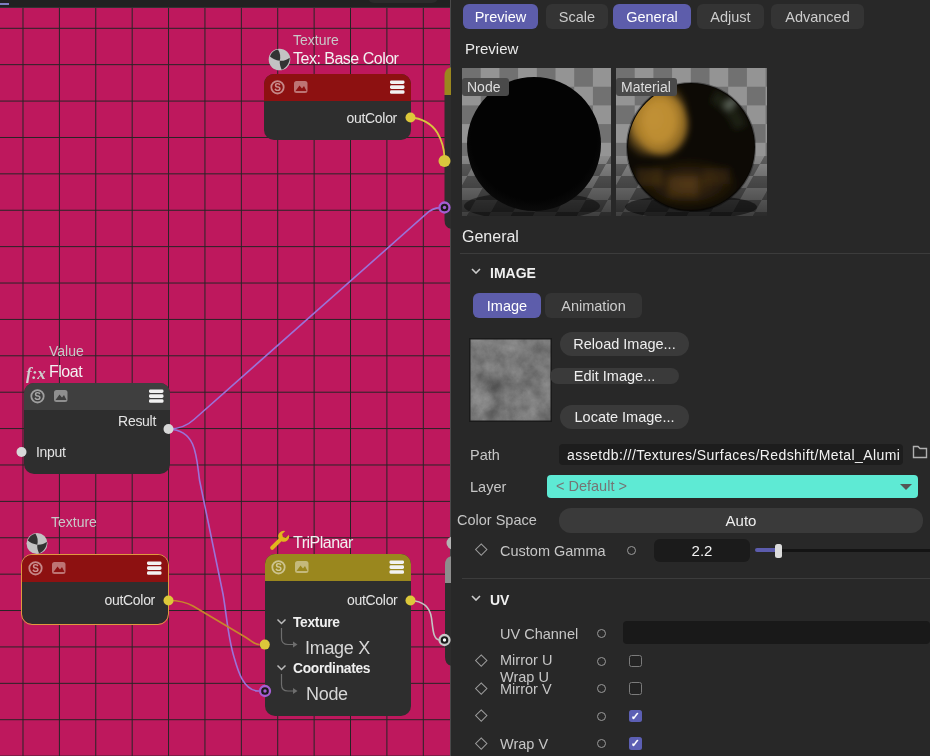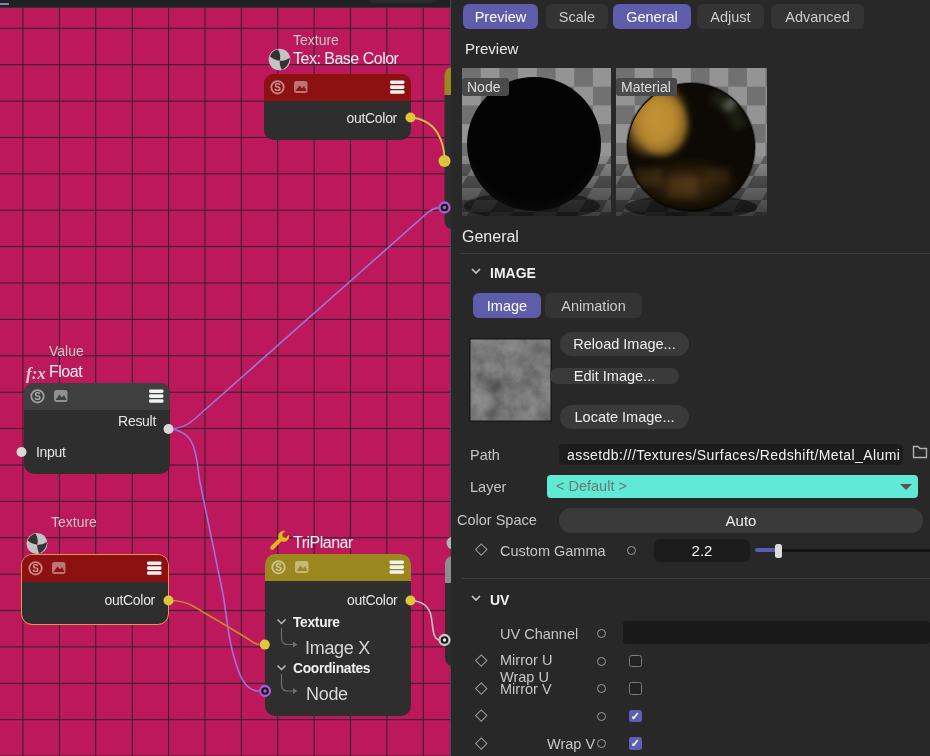--- a/index.html
+++ b/index.html
@@ -353,16 +353,16 @@
   <div class="rowlabel" style="left:49px; top:681px;">Mirror V</div>
   <div class="ringicon" style="left:146px; top:684px;"></div>
   <div class="checkbox off" style="left:178px; top:682px;"></div>
 
   <div class="diamond" style="left:26px; top:711px;"></div>
   <div class="rowlabel" style="left:49px; top:669px;">Wrap U</div>
   <div class="ringicon" style="left:146px; top:711.5px;"></div>
   <div class="checkbox on" style="left:178px; top:709.5px;">✓</div>
 
   <div class="diamond" style="left:26px; top:738.5px;"></div>
-  <div class="rowlabel" style="left:49px; top:736px;margin-left:47px;">Wrap V</div>
+  <div class="rowlabel" style="left:49px; top:736px;">Wrap V</div>
   <div class="ringicon" style="left:146px; top:739px;"></div>
   <div class="checkbox on" style="left:178px; top:737px;">✓</div>
 </div>
 
 </body></html>

